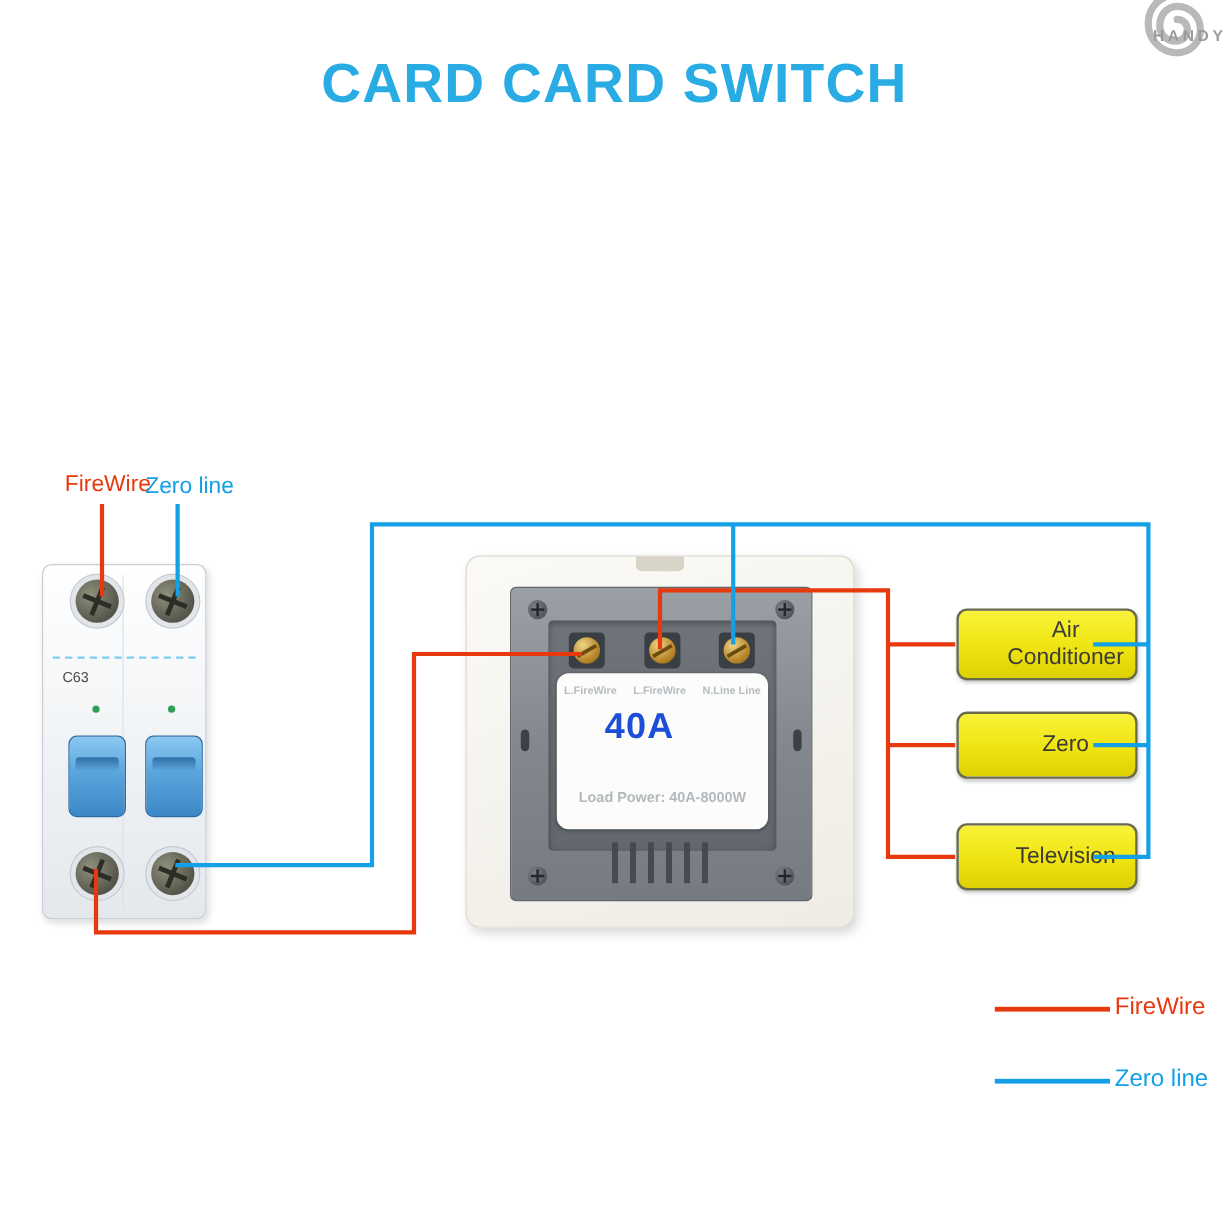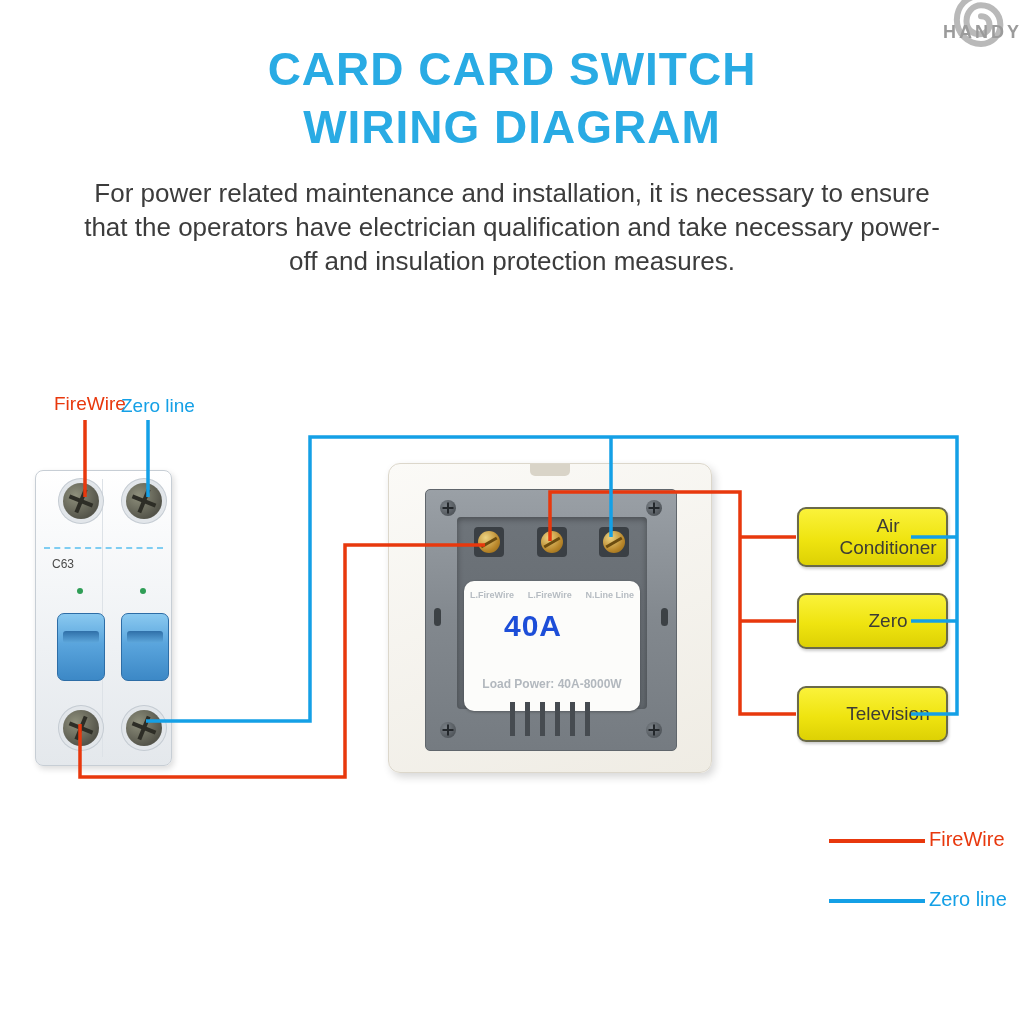--- a/index.html
+++ b/index.html
@@ -2,21 +2,21 @@
 <html><head>
 <meta charset="utf-8">
 <style>
   html,body{margin:0;padding:0;background:#fff;}
   .page{position:relative;width:1024px;height:1024px;background:#ffffff;overflow:hidden;
         font-family:"Liberation Sans",sans-serif;}
 
   
   .logo{position:absolute;top:0;right:0;width:140px;height:70px;}
   .logo-swirl{position:absolute;top:-8px;right:14px;}
-  .logo-text{position:absolute;top:22px;right:2px;font-size:18px;font-weight:bold;
+  .logo-text{position:absolute;top:22px;right:2px;font-size:13px;font-weight:bold;
              letter-spacing:3px;color:#9b9b9b;text-align:center;}
 
   
   .title{position:absolute;top:40px;left:0;width:100%;text-align:center;
          color:#29abe4;font-weight:800;font-size:46px;line-height:58px;letter-spacing:1px;}
   .description{position:absolute;top:176px;left:75px;right:75px;text-align:center;
                font-size:26px;line-height:34px;color:#3c3c3c;}
 
   
   .input-label{position:absolute;font-size:19px;}
@@ -69,21 +69,21 @@
                  background:linear-gradient(180deg,#6e747a,#62686e);
                  box-shadow:inset 0 2px 6px rgba(0,0,0,.35);}
   .terminal{position:absolute;top:10px;width:30px;height:30px;border-radius:4px;background:#3a3f44;
             display:flex;align-items:center;justify-content:center;}
   .terminal::before{content:"";width:22px;height:22px;border-radius:50%;
             background:radial-gradient(circle at 35% 30%,#ecd383,#b8862a 62%,#8a6215);}
   .terminal::after{content:"";position:absolute;width:18px;height:3px;background:#6b4c10;
             transform:rotate(-30deg);}
   .terminal.k1{left:17px;}.terminal.k2{left:80px;}.terminal.k3{left:142px;}
   .switch-label{position:absolute;left:7px;top:44px;width:176px;height:130px;background:#fcfcfa;
-                border-radius:10px;box-shadow:0 1px 3px rgba(0,0,0,.3);margin-top:20px;}
+                border-radius:10px;box-shadow:0 1px 3px rgba(0,0,0,.3);}
   .term-labels{display:flex;justify-content:space-between;padding:9px 6px 0;
                font-size:9px;font-weight:bold;color:#b6bcc2;}
   .switch-rating{position:absolute;left:40px;top:28px;font-size:30px;font-weight:bold;
                  color:#1d4ed8;letter-spacing:1px;}
   .switch-load{position:absolute;left:0;right:0;top:96px;text-align:center;
                font-size:12px;font-weight:bold;color:#b2b8be;}
   .switch-grille{position:absolute;left:84px;top:212px;width:88px;height:34px;
                  background:repeating-linear-gradient(90deg,#464b50 0 5px,transparent 5px 15px);}
 
   
@@ -116,24 +116,22 @@
     <span class="logo-swirl">
       <svg width="58" height="58" viewBox="0 0 48 48">
         <path d="M24 3 C12 3 4 12 4 23 C4 34 13 43 24 43 C33 43 40 36 40 27 C40 18 33 11 24 11 C17 11 12 17 12 24 C12 31 17 35 23 35 C28 35 31 31 31 27 C31 23 28 20 24 20" fill="none" stroke="#b9b9b9" stroke-width="5" stroke-linecap="round"></path>
       </svg>
     </span>
     <span class="logo-text">HANDY</span>
   </div>
 
   <div class="title">
     <div>CARD CARD SWITCH</div>
-    <div>WIRING DIAGRAM</div>
   </div>
 
-  <div class="description">For power related maintenance and installation, it is necessary to ensure that the operators have electrician qualification and take necessary power-off and insulation protection measures.</div>
 
   <div class="input-label fw">FireWire</div>
   <div class="input-label zl">Zero line</div>
 
   <div class="breaker">
     <div class="breaker-divider"></div>
     <div class="screw tl"></div>
     <div class="screw tr"></div>
     <div class="breaker-dash"></div>
     <div class="breaker-model">C63</div>

